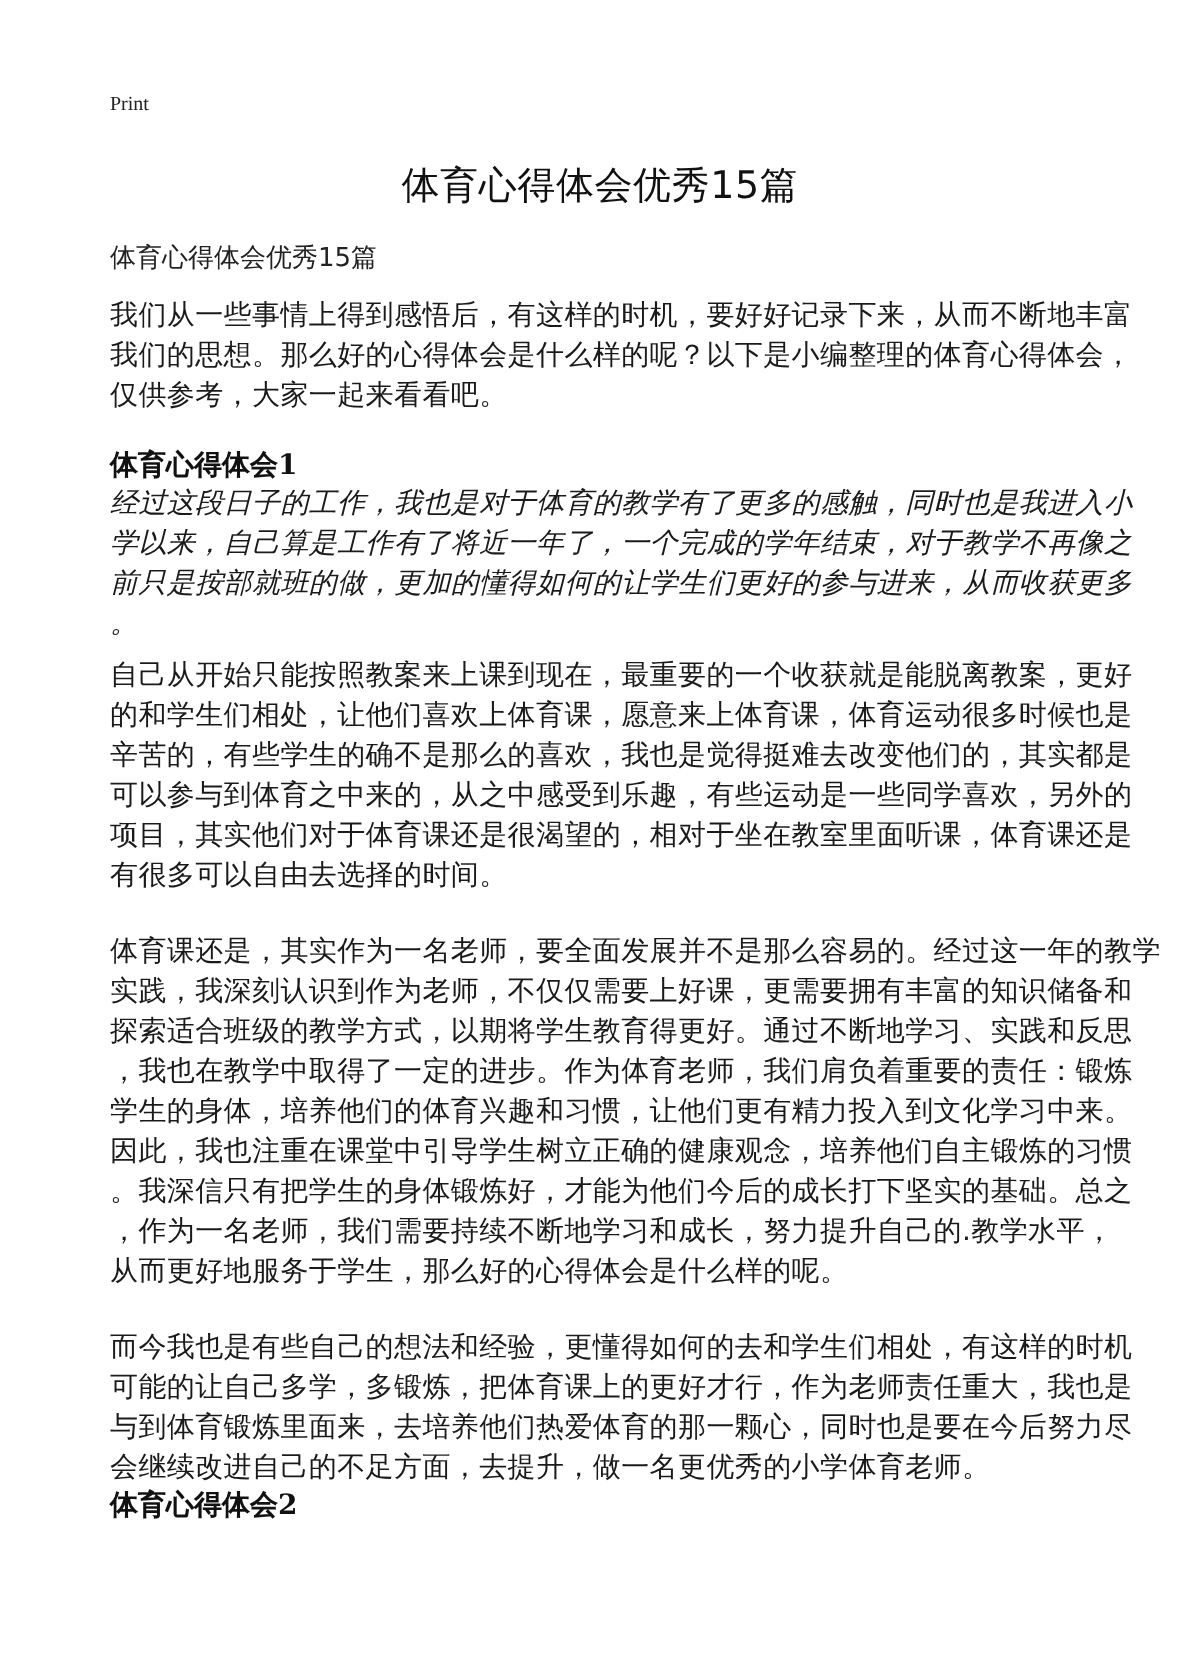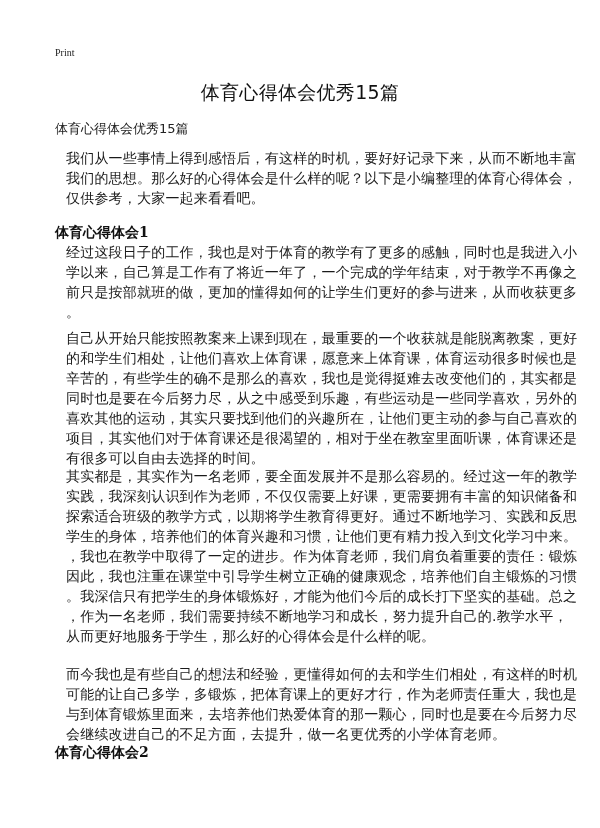--- a/index.html
+++ b/index.html
@@ -15,21 +15,21 @@
     }
     .doc-title {
       position: absolute; left: 0; width: 600px; top: 80px;
       text-align: center; font-size: 19px; color: #111; letter-spacing: 0.3px;
     }
     .subtitle {
       position: absolute; left: 55px; top: 120px;
       font-size: 13px; color: #222;
     }
     .para {
-      position: absolute; left: 66px; width: 500px;
+      position: absolute; left: 55px; width: 500px;
       font-size: 14px; line-height: 20px; color: #1a1a1a;
       letter-spacing: 0.2px;
     }
     .para .ln { display: block; white-space: nowrap; }
     .heading {
       position: absolute; left: 55px;
       font-family: "DejaVu Serif", "Liberation Serif", serif;
       font-weight: bold; font-size: 14px; color: #111;
     }
   </style>
@@ -41,43 +41,42 @@
 <div class="subtitle">体育心得体会优秀15篇</div>
 
 <div class="para" style="top:148px;">
   <span class="ln">我们从一些事情上得到感悟后，有这样的时机，要好好记录下来，从而不断地丰富</span>
   <span class="ln">我们的思想。那么好的心得体会是什么样的呢？以下是小编整理的体育心得体会，</span>
   <span class="ln">仅供参考，大家一起来看看吧。</span>
 </div>
 
 <div class="heading" style="top:224px;">体育心得体会1</div>
 
-<div class="para" style="top:242px;">
+<div class="para" style="top:242px;font-style:italic;">
   <span class="ln">经过这段日子的工作，我也是对于体育的教学有了更多的感触，同时也是我进入小</span>
   <span class="ln">学以来，自己算是工作有了将近一年了，一个完成的学年结束，对于教学不再像之</span>
   <span class="ln">前只是按部就班的做，更加的懂得如何的让学生们更好的参与进来，从而收获更多</span>
   <span class="ln">。</span>
 </div>
 
 <div class="para" style="top:328px;">
   <span class="ln">自己从开始只能按照教案来上课到现在，最重要的一个收获就是能脱离教案，更好</span>
   <span class="ln">的和学生们相处，让他们喜欢上体育课，愿意来上体育课，体育运动很多时候也是</span>
   <span class="ln">辛苦的，有些学生的确不是那么的喜欢，我也是觉得挺难去改变他们的，其实都是</span>
-  <span class="ln">同时也是要在今后努力尽，从之中感受到乐趣，有些运动是一些同学喜欢，另外的</span>
-  <span class="ln">喜欢其他的运动，其实只要找到他们的兴趣所在，让他们更主动的参与自己喜欢的</span>
+  <span class="ln">可以参与到体育之中来的，从之中感受到乐趣，有些运动是一些同学喜欢，另外的</span>
   <span class="ln">项目，其实他们对于体育课还是很渴望的，相对于坐在教室里面听课，体育课还是</span>
   <span class="ln">有很多可以自由去选择的时间。</span>
 </div>
 
 <div class="para" style="top:466px;">
-  <span class="ln">其实都是，其实作为一名老师，要全面发展并不是那么容易的。经过这一年的教学</span>
+  <span class="ln">体育课还是，其实作为一名老师，要全面发展并不是那么容易的。经过这一年的教学</span>
   <span class="ln">实践，我深刻认识到作为老师，不仅仅需要上好课，更需要拥有丰富的知识储备和</span>
   <span class="ln">探索适合班级的教学方式，以期将学生教育得更好。通过不断地学习、实践和反思</span>
+  <span class="ln">，我也在教学中取得了一定的进步。作为体育老师，我们肩负着重要的责任：锻炼</span>
   <span class="ln">学生的身体，培养他们的体育兴趣和习惯，让他们更有精力投入到文化学习中来。</span>
-  <span class="ln">，我也在教学中取得了一定的进步。作为体育老师，我们肩负着重要的责任：锻炼</span>
   <span class="ln">因此，我也注重在课堂中引导学生树立正确的健康观念，培养他们自主锻炼的习惯</span>
   <span class="ln">。我深信只有把学生的身体锻炼好，才能为他们今后的成长打下坚实的基础。总之</span>
   <span class="ln">，作为一名老师，我们需要持续不断地学习和成长，努力提升自己的.教学水平，</span>
   <span class="ln">从而更好地服务于学生，那么好的心得体会是什么样的呢。</span>
 </div>
 
 <div class="para" style="top:664px;">
   <span class="ln">而今我也是有些自己的想法和经验，更懂得如何的去和学生们相处，有这样的时机</span>
   <span class="ln">可能的让自己多学，多锻炼，把体育课上的更好才行，作为老师责任重大，我也是</span>
   <span class="ln">与到体育锻炼里面来，去培养他们热爱体育的那一颗心，同时也是要在今后努力尽</span>

